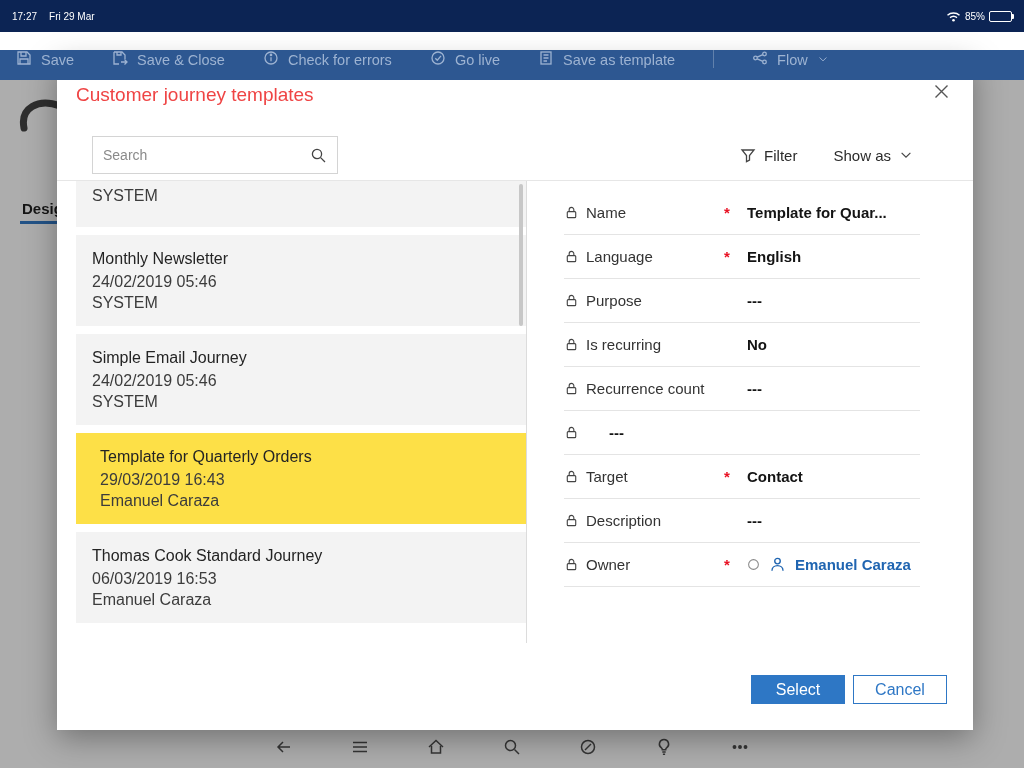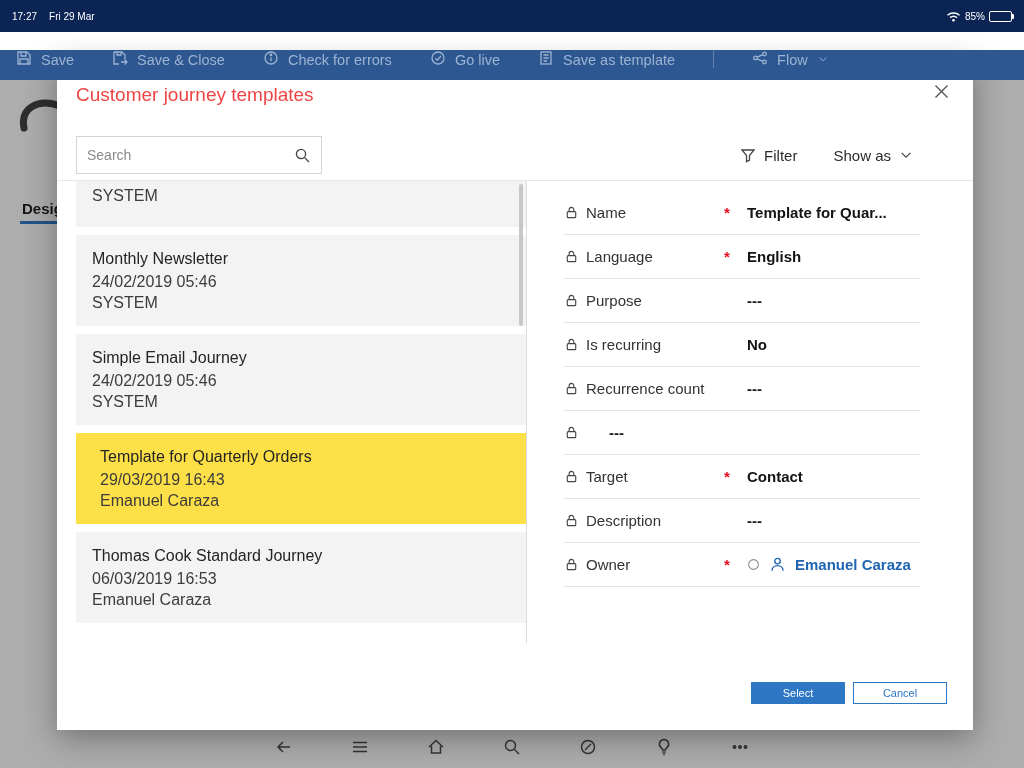--- a/index.html
+++ b/index.html
@@ -48,21 +48,21 @@
   
   .modal{ position:absolute; left:57px; top:58px; width:916px; height:672px;
     background:#fff; z-index:10; box-shadow:0 8px 30px rgba(0,0,0,0.35); }
   .modal-title{ position:absolute; left:19px; top:26px; font-size:19px; color:#ef4444; }
   .close-btn{ position:absolute; right:24px; top:26px; cursor:pointer; line-height:0; }
   .close-btn svg{ stroke:#555; stroke-width:1.4; }
 
   .search-row{ position:absolute; left:19px; top:78px; right:60px; height:38px;
     display:flex; align-items:center; }
   .search-box{ width:246px; height:38px; border:1px solid #d4d4d4; display:flex;
-    align-items:center; padding:0 10px; background:#fff; }
+    align-items:center; padding:0 10px; background:#fff;margin-left:16px; }
   .search-input{ flex:1; border:none; outline:none; font-size:14px; color:#333;
     font-family:inherit; background:transparent; }
   .search-input::placeholder{ color:#8a8a8a; }
   .search-icon{ line-height:0; cursor:pointer; }
   .search-icon svg, .filter-group svg{ stroke:#444; fill:none; stroke-width:1.3; }
   .filter-group{ margin-left:auto; display:flex; align-items:center; gap:36px;
     font-size:15px; color:#2b2b2b; }
   .filter-btn, .showas-btn{ display:flex; align-items:center; gap:8px; cursor:pointer; }
 
   
@@ -86,21 +86,21 @@
   .detail-label{ width:138px; flex:none; font-size:15px; color:#333; line-height:21px; }
   .required{ width:23px; flex:none; color:var(--required); font-size:15px; font-weight:bold; }
   .detail-value{ flex:1; font-size:15px; font-weight:bold; color:#141414; }
   .owner-value{ flex:1; display:flex; align-items:center; gap:9px; }
   .presence-icon svg{ stroke:#8a8a8a; fill:none; stroke-width:1.3; }
   .person-icon svg{ stroke:var(--link); fill:none; stroke-width:1.3; }
   .owner-link{ font-size:15px; font-weight:bold; color:var(--link); cursor:pointer; }
   .presence-icon,.person-icon{ line-height:0; }
 
   .dialog-footer{ position:absolute; right:26px; bottom:26px; display:flex; gap:8px; }
-  .btn{ height:22px; min-width:94px; padding:0 18px; font-size:11px; font-family:inherit;
+  .btn{ height:29px; min-width:94px; padding:0 18px; font-size:16px; font-family:inherit;
     display:flex; align-items:center; justify-content:center; cursor:pointer; }
   .btn-primary{ background:var(--accent); border:1px solid var(--accent); color:#fff; }
   .btn-secondary{ background:#fff; border:1px solid var(--accent); color:var(--accent); }
 </style>
 </head>
 <body>
 
 <div class="bg-page">
   <div class="bg-logo">
     <svg width="46" height="36" viewBox="0 0 46 36">

